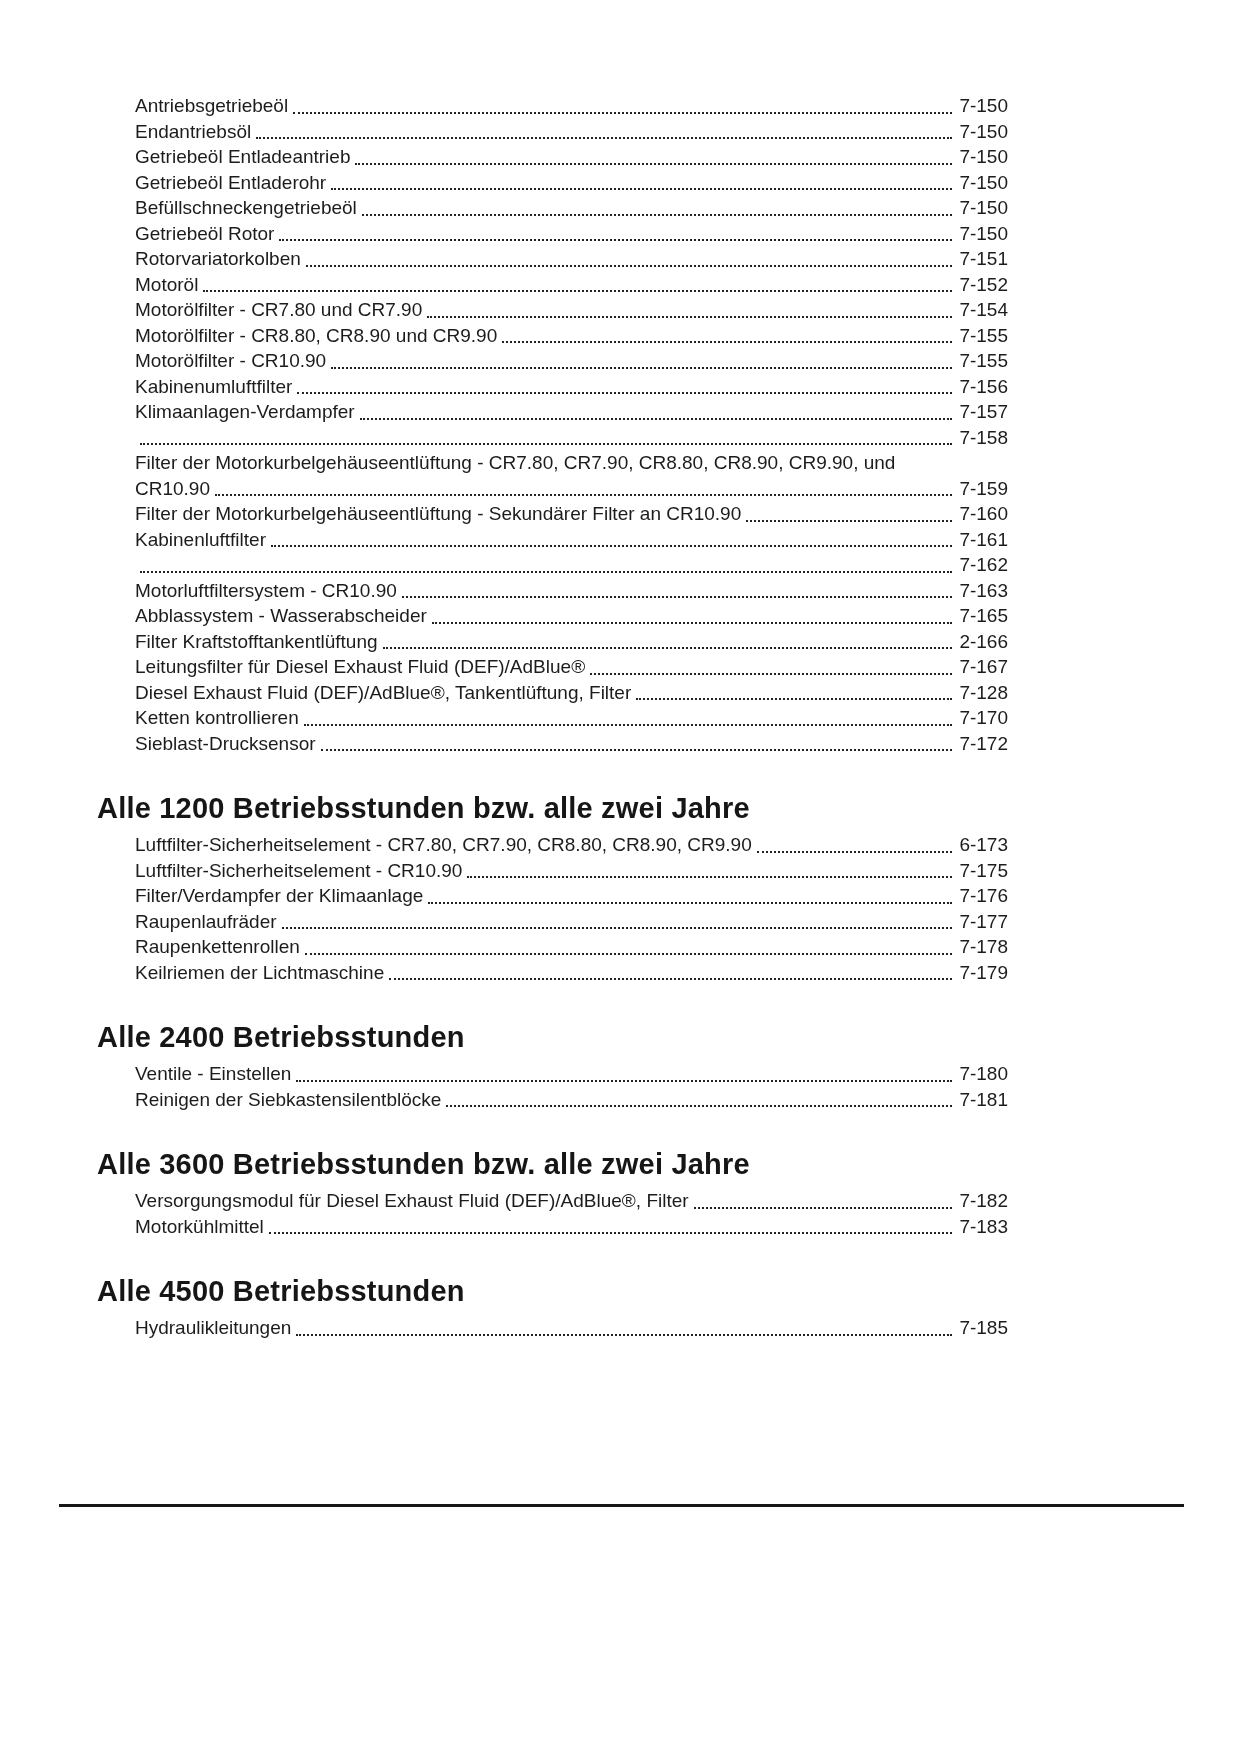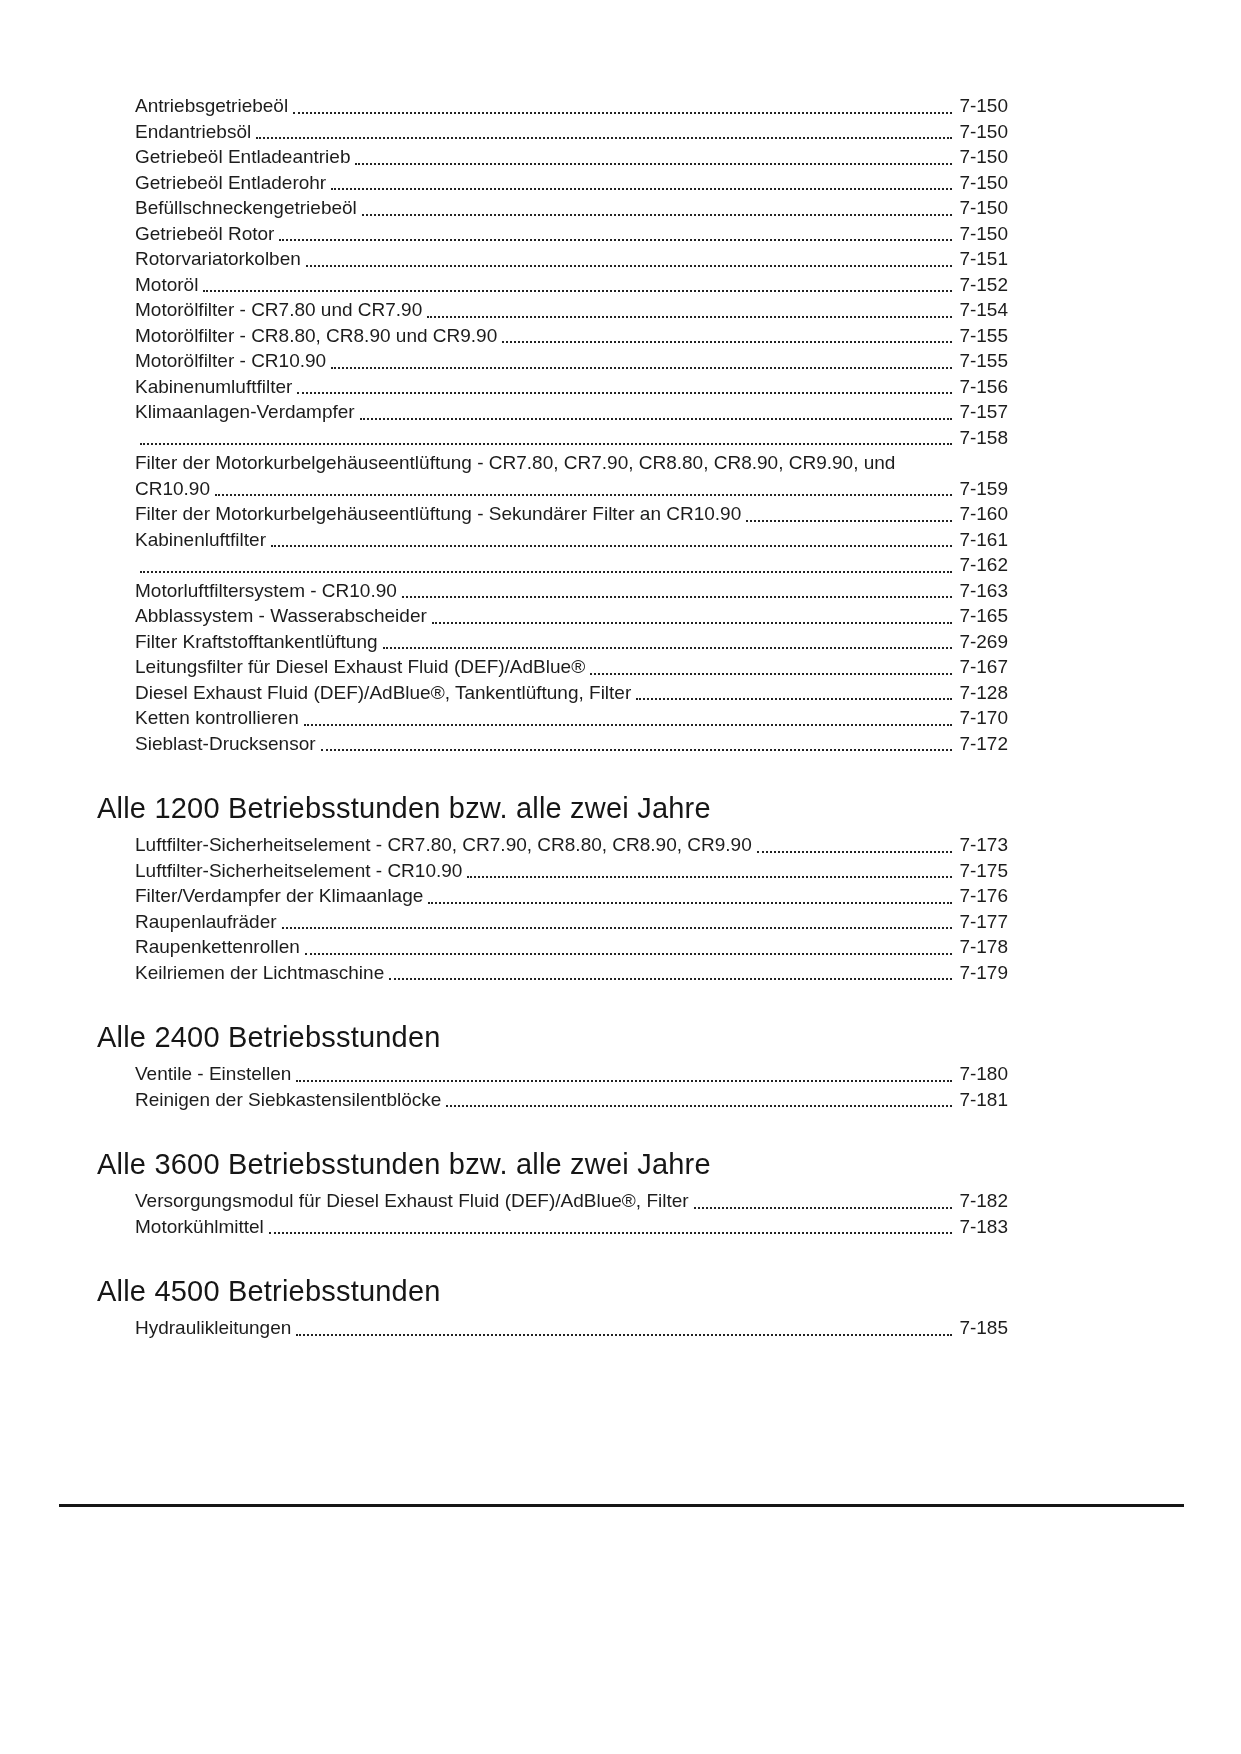--- a/index.html
+++ b/index.html
@@ -15,21 +15,21 @@
   }
   .toc {
     position: absolute;
     left: 135px;
     top: 93px;
     width: 873px;
   }
   .toc-section { margin: 0; }
   .section-heading {
     font-size: 29px;
-    font-weight: 400;
+    font-weight: 700;
     line-height: 36px;
     letter-spacing: 0.2px;
     margin: 34px 0 6px -38px;
     color: #161616;
     white-space: nowrap;
   }
   .entry, .entry-line {
     font-size: 19px;
     line-height: 25.5px;
     color: #1c1c1c;
@@ -182,21 +182,21 @@
 
   <div class="entry">
     <span class="entry-title">Abblassystem - Wasserabscheider</span>
     <span class="entry-dots"></span>
     <span class="entry-page">7-165</span>
   </div>
 
   <div class="entry">
     <span class="entry-title">Filter Kraftstofftankentlüftung</span>
     <span class="entry-dots"></span>
-    <span class="entry-page">7-269</span>
+    <span class="entry-page">2-166</span>
   </div>
 
   <div class="entry">
     <span class="entry-title">Leitungsfilter für Diesel Exhaust Fluid (DEF)/AdBlue®</span>
     <span class="entry-dots"></span>
     <span class="entry-page">7-167</span>
   </div>
 
   <div class="entry">
     <span class="entry-title">Diesel Exhaust Fluid (DEF)/AdBlue®, Tankentlüftung, Filter</span>
@@ -217,21 +217,21 @@
   </div>
 </div>
   </section>
 
   <section class="toc-section">
     <h2 class="section-heading">Alle 1200 Betriebsstunden bzw. alle zwei Jahre</h2>
     <div class="entries">
   <div class="entry">
     <span class="entry-title">Luftfilter-Sicherheitselement - CR7.80, CR7.90, CR8.80, CR8.90, CR9.90</span>
     <span class="entry-dots"></span>
-    <span class="entry-page">7-173</span>
+    <span class="entry-page">6-173</span>
   </div>
 
   <div class="entry">
     <span class="entry-title">Luftfilter-Sicherheitselement - CR10.90</span>
     <span class="entry-dots"></span>
     <span class="entry-page">7-175</span>
   </div>
 
   <div class="entry">
     <span class="entry-title">Filter/Verdampfer der Klimaanlage</span>

